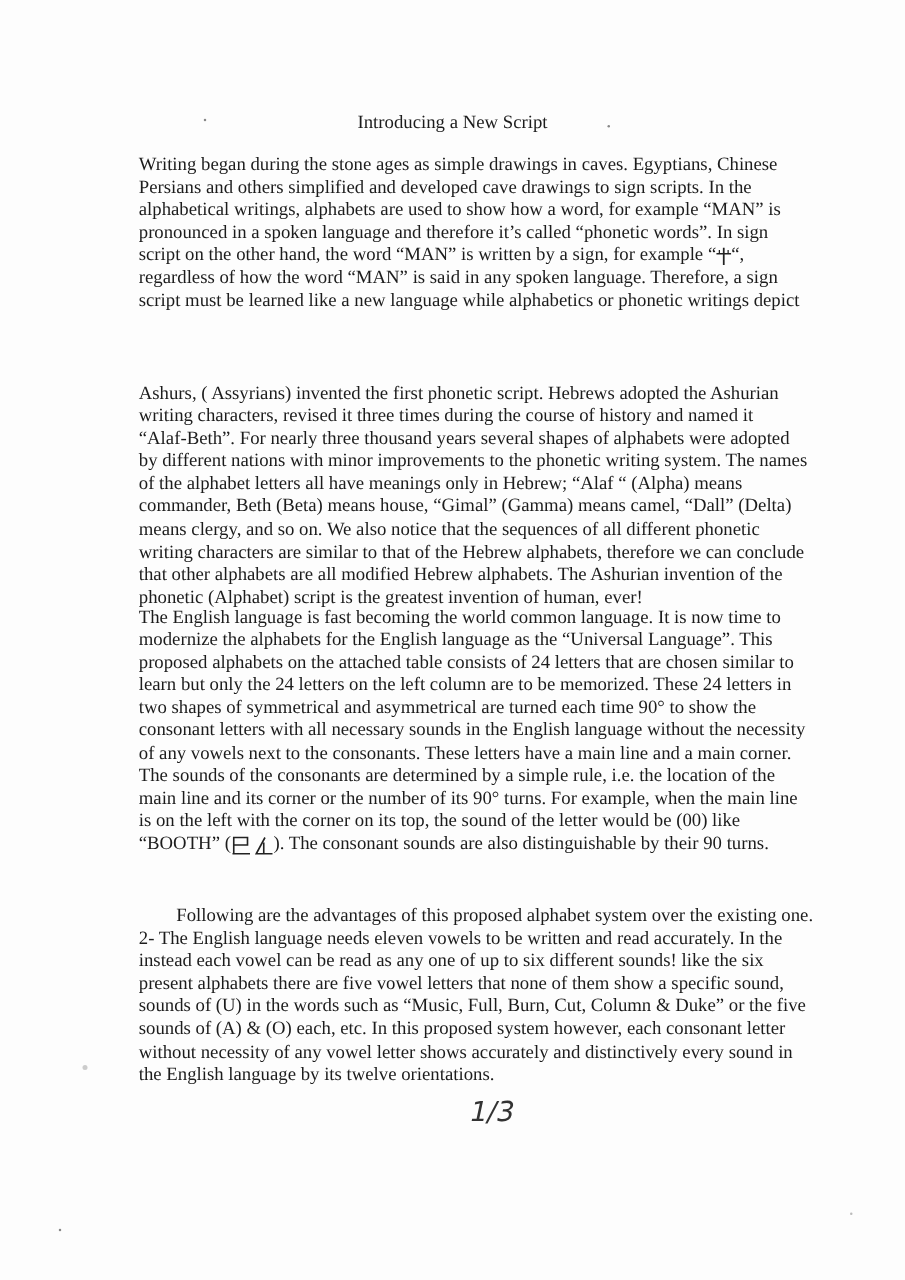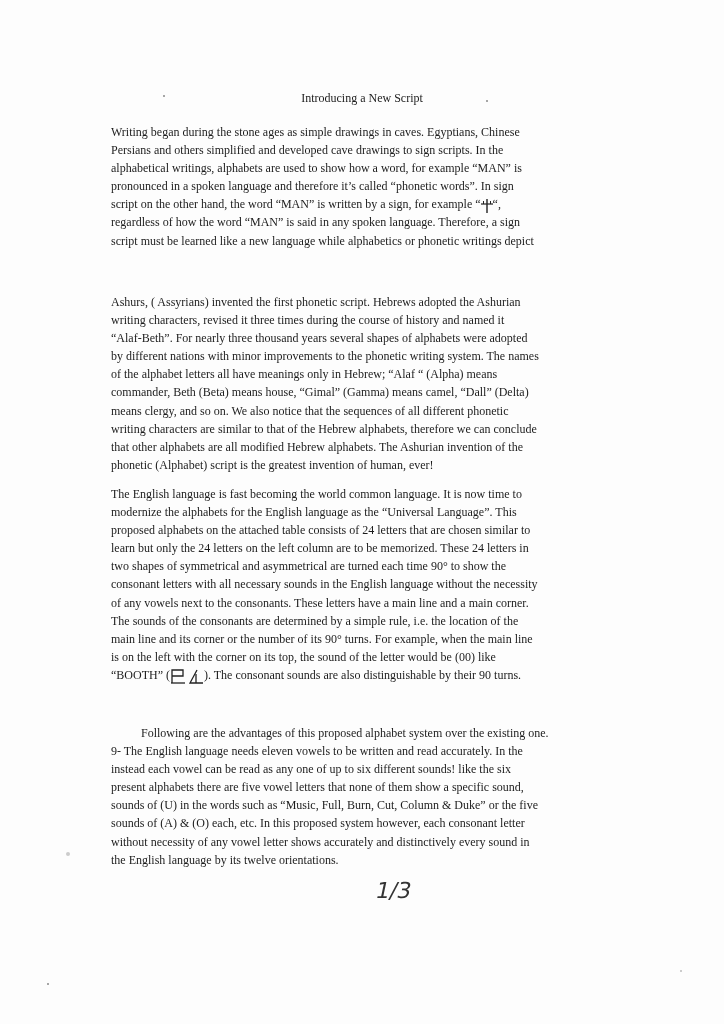--- a/index.html
+++ b/index.html
@@ -5,29 +5,29 @@
     html, body { margin: 0; padding: 0; }
     body {
       width: 724px; height: 1024px; background: #fdfdfd;
       position: relative; overflow: hidden;
       font-family: "Liberation Serif", "DejaVu Serif", serif;
       color: #1c1c1c;
     }
     .page { position: absolute; left: 0; top: 0; width: 724px; height: 1024px; }
     .title {
       position: absolute; top: 89px; left: 0; width: 724px;
-      text-align: center; font-size: 12px; line-height: 18px;
+      text-align: center; font-size: 15px; line-height: 18px;
     }
     .para {
       position: absolute; left: 111px; width: 530px;
-      font-size: 12px; line-height: 18.1px; margin: 0;
+      font-size: 15px; line-height: 18.1px; margin: 0;
     }
     .para .line { display: block; white-space: nowrap; }
     .p1 { top: 123px; }
-    .p2 { top: 293px; }
+    .p2 { top: 306px; }
     .p3 { top: 485px; }
     .p4 { top: 724px; }
     .indent { padding-left: 30px; }
     .sign { display: inline-block; vertical-align: middle; }
     .pagenum {
       position: absolute; left: 376px; top: 878px;
       font-family: "DejaVu Sans", sans-serif; font-size: 22px;
       color: #333; transform: skewX(-12deg);
     }
     .speck { position: absolute; width: 2px; height: 2px; background: #888; border-radius: 50%; }
@@ -80,21 +80,21 @@
     <span class="line"><span>“BOOTH” (</span><svg class="sign" width="34" height="16" viewBox="0 0 34 16">
           <path d="M2 15 V2 H13 V8 H2" fill="none" stroke="#222" stroke-width="1.3"></path>
           <line x1="1" y1="15" x2="15" y2="15" stroke="#222" stroke-width="1.3"></line>
           <path d="M27 2 L20 15 H33" fill="none" stroke="#222" stroke-width="1.3"></path>
           <line x1="26" y1="6" x2="26" y2="15" stroke="#222" stroke-width="1.3"></line>
         </svg><span>). The consonant sounds are also distinguishable by their 90   turns.</span></span>
   </p>
 
   <p class="para p4">
     <span class="line indent">Following are the advantages of this proposed alphabet system over the existing one.</span>
-    <span class="line">9-  The English language needs eleven vowels to be written and read accurately.  In the</span>
+    <span class="line">2-  The English language needs eleven vowels to be written and read accurately.  In the</span>
     <span class="line">instead each vowel can be read as any one of up to six different sounds! like the six</span>
     <span class="line">present alphabets there are five vowel letters that none of them show a specific sound,</span>
     <span class="line">sounds of (U) in the words such as “Music, Full, Burn, Cut, Column &amp; Duke” or the five</span>
     <span class="line">sounds of (A) &amp; (O) each, etc.  In this proposed system however, each consonant letter</span>
     <span class="line">without necessity of any vowel letter shows accurately and distinctively every sound in</span>
     <span class="line">the English language by its twelve orientations.</span>
   </p>
 
   <div class="pagenum">1/3</div>
 

